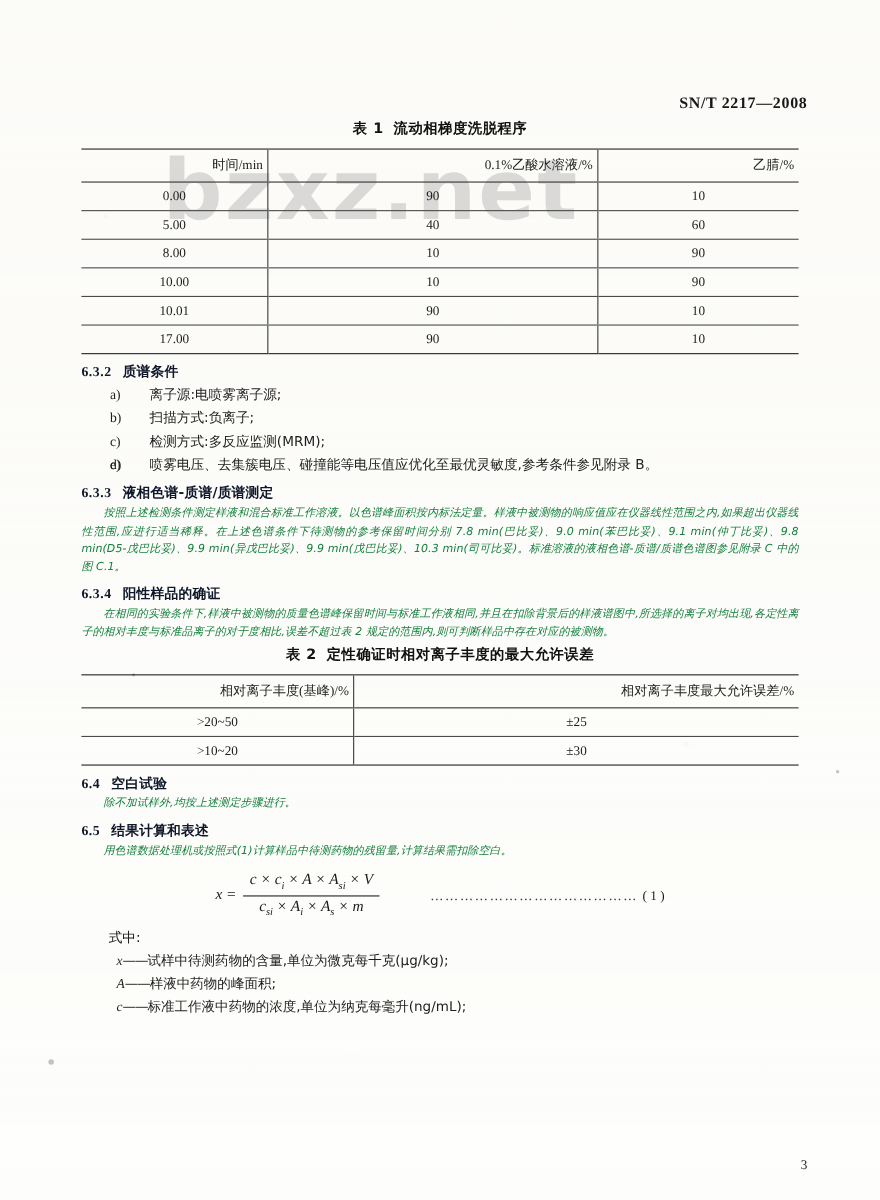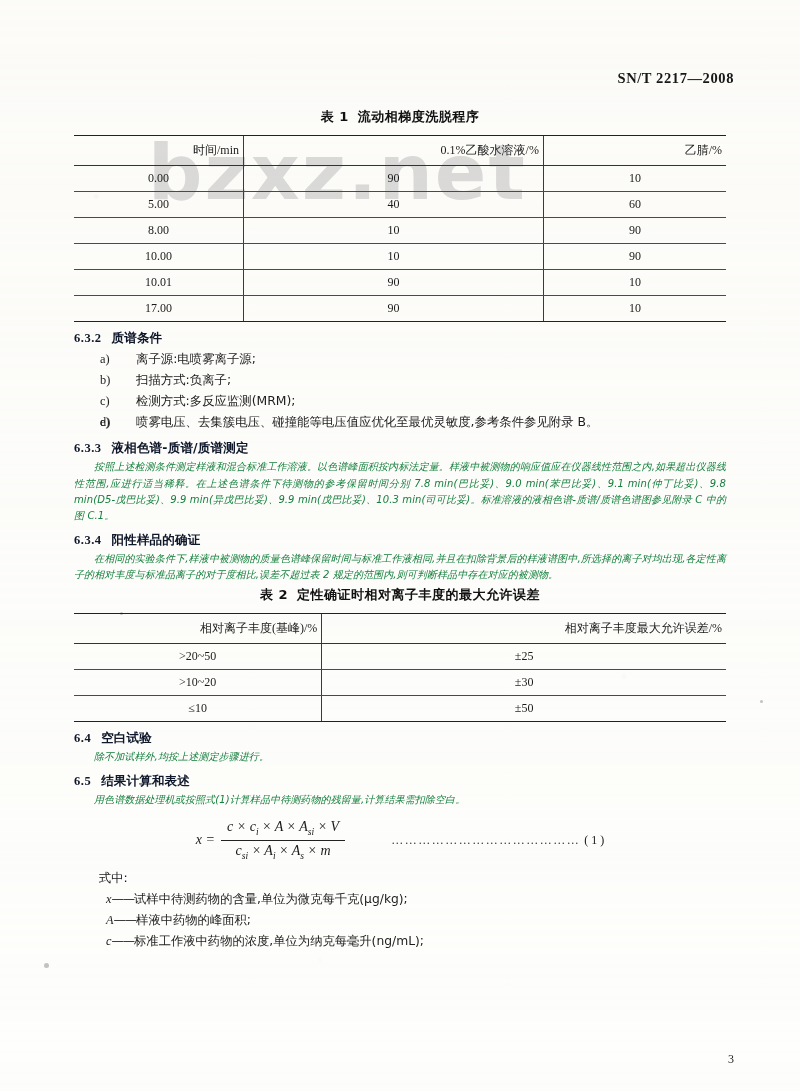--- a/index.html
+++ b/index.html
@@ -50,21 +50,21 @@
     letter-spacing: 2px;
     color: rgba(120,120,122,0.26);
     user-select: none;
     pointer-events: none;
     white-space: nowrap;
   }
 
   
   .doc-header {
     position: absolute;
-    top: 70px;
+    top: 86px;
     right: 66px;
     font-family: "Liberation Serif", serif;
     font-weight: bold;
     font-size: 14.5px;
     letter-spacing: .6px;
     color: #171717;
   }
 
   .content {
     position: absolute;
@@ -367,24 +367,20 @@
         </thead>
         <tbody>
           <tr>
             <td>&gt;20~50</td>
             <td class="vline">±25</td>
           </tr>
           <tr>
             <td>&gt;10~20</td>
             <td class="vline">±30</td>
           </tr>
-          <tr>
-            <td>≤10</td>
-            <td class="vline">±50</td>
-          </tr>
         </tbody>
       </table>
     </div>
 
     <div class="h-sec">
       <span class="num">6.4</span><span>空白试验</span>
     </div>
     <p class="body">除不加试样外,均按上述测定步骤进行。</p>
 
     <div class="h-sec">

